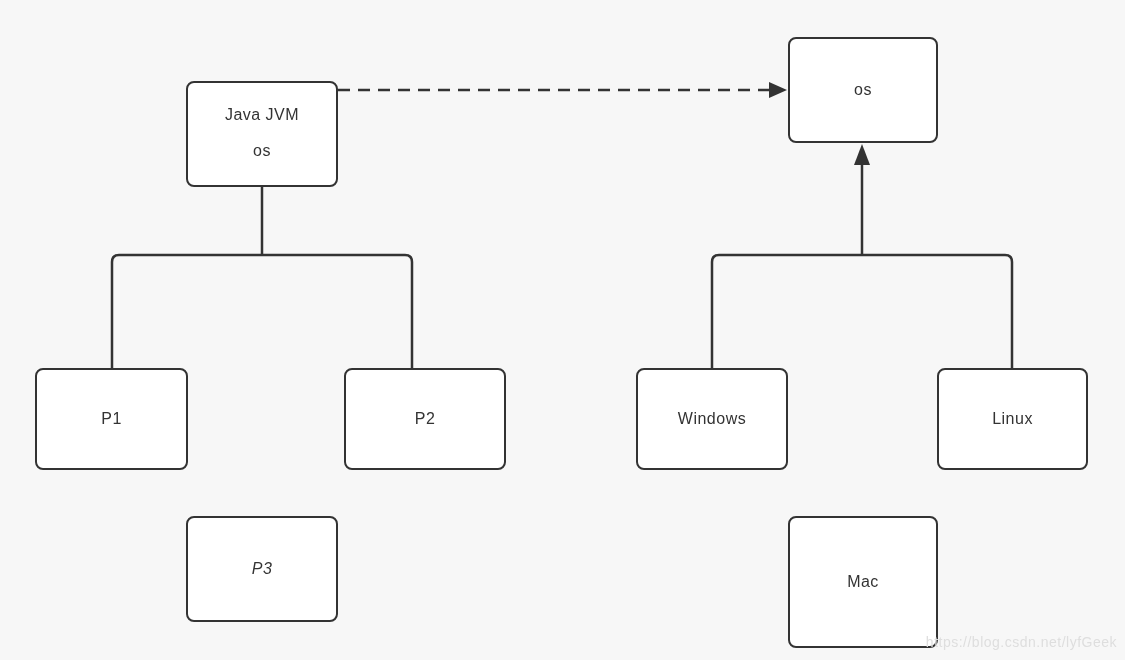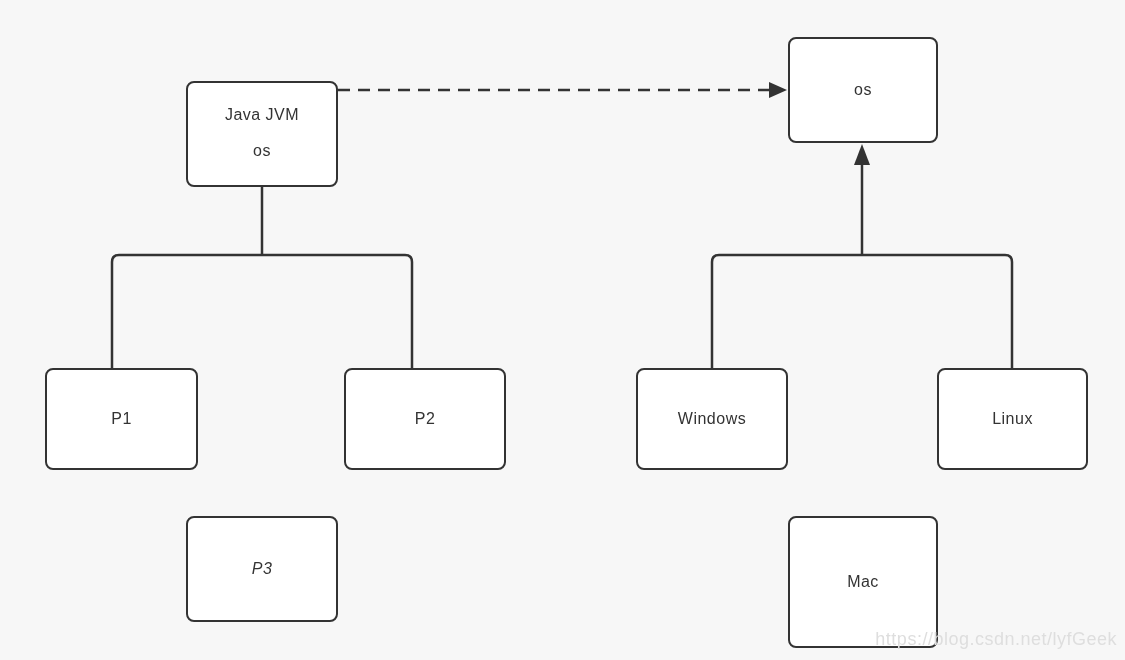--- a/index.html
+++ b/index.html
@@ -33,32 +33,32 @@
     display: flex;
     flex-direction: column;
     align-items: center;
     justify-content: center;
   }
   .node .label { line-height: 1; }
   .node.two-line { justify-content: space-around; padding: 14px 0 16px 0; margin-top: 44px; }
 
   .node-jvm     { left: 186px; top: 37px;  width: 152px; height: 106px; }
   .node-os      { left: 788px; top: 37px;  width: 150px; height: 106px; }
-  .node-p1      { left: 35px;  top: 368px; width: 153px; height: 102px; margin-left: 10px; }
+  .node-p1      { left: 35px;  top: 368px; width: 153px; height: 102px; }
   .node-p2      { left: 344px; top: 368px; width: 162px; height: 102px; }
   .node-windows { left: 636px; top: 368px; width: 152px; height: 102px; }
   .node-linux   { left: 937px; top: 368px; width: 151px; height: 102px; }
   .node-p3      { left: 186px; top: 516px; width: 152px; height: 106px; font-style: italic; }
   .node-mac     { left: 788px; top: 516px; width: 150px; height: 132px; }
 
   .watermark {
     position: absolute;
     right: 8px;
     bottom: 10px;
-    font-size: 18px;
+    font-size: 14px;
     color: #dedede;
     letter-spacing: 0.5px;
     text-align: right;
   }
 </style>
 </head>
 <body>
 
 <div class="canvas">
 

